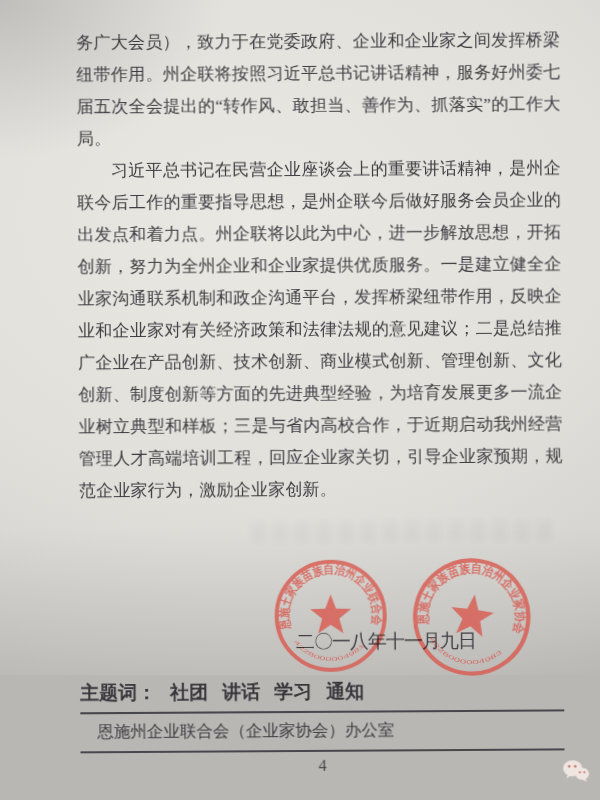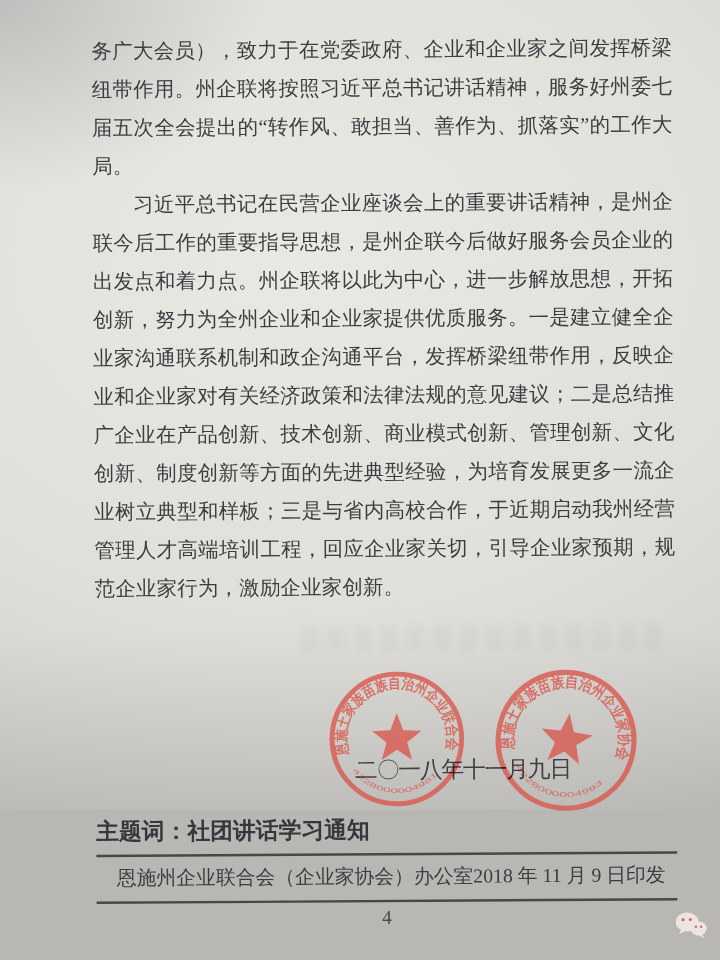--- a/index.html
+++ b/index.html
@@ -37,21 +37,21 @@
     font-family:"Liberation Sans","DejaVu Sans",sans-serif;
   }
   .seal.left{left:266px;top:553px;width:126px;height:126px;}
   .seal.right{left:404px;top:552px;width:132px;height:132px;transform:rotate(8deg);}
   .seal svg{width:100%;height:100%;display:block;}
   .subject-line{
     position:absolute;left:78px;top:679px;white-space:nowrap;
     font-family:"Liberation Sans","DejaVu Sans",sans-serif;
     font-weight:700;font-size:19px;color:#37363b;
   }
-  .subject-line .kw{}
+  .subject-line .kw{margin-left:14px;}
   .rule{position:absolute;left:78px;width:484px;height:2px;background:#47464b;}
   .rule.r1{top:711px;}
   .rule.r2{top:750px;}
   .footer-line{
     position:absolute;left:95px;top:720px;width:450px;
     display:flex;justify-content:space-between;align-items:baseline;
     font-size:16.5px;color:#3d3c41;white-space:nowrap;
   }
   .page-number{
     position:absolute;left:78px;top:757px;width:484px;
@@ -115,21 +115,20 @@
     </div>
 
     <div class="subject-line">
       <span>主题词：</span><span class="kw">社团</span><span class="kw">讲话</span><span class="kw">学习</span><span class="kw">通知</span>
     </div>
 
     <div class="rule r1"></div>
 
     <div class="footer-line">
       <span>恩施州企业联合会（企业家协会）办公室</span>
-      <span>2018 年 11 月 9 日印发</span>
     </div>
 
     <div class="rule r2"></div>
 
     <div class="page-number">4</div>
 
     <div class="watermark">
       <svg width="27" height="23" viewBox="0 0 27 23">
         <ellipse cx="10" cy="9" rx="9.5" ry="8" fill="#f2e7e3"></ellipse>
         <path d="M 5,15.5 L 3.4,19 L 8,16.6 Z" fill="#f2e7e3"></path>

